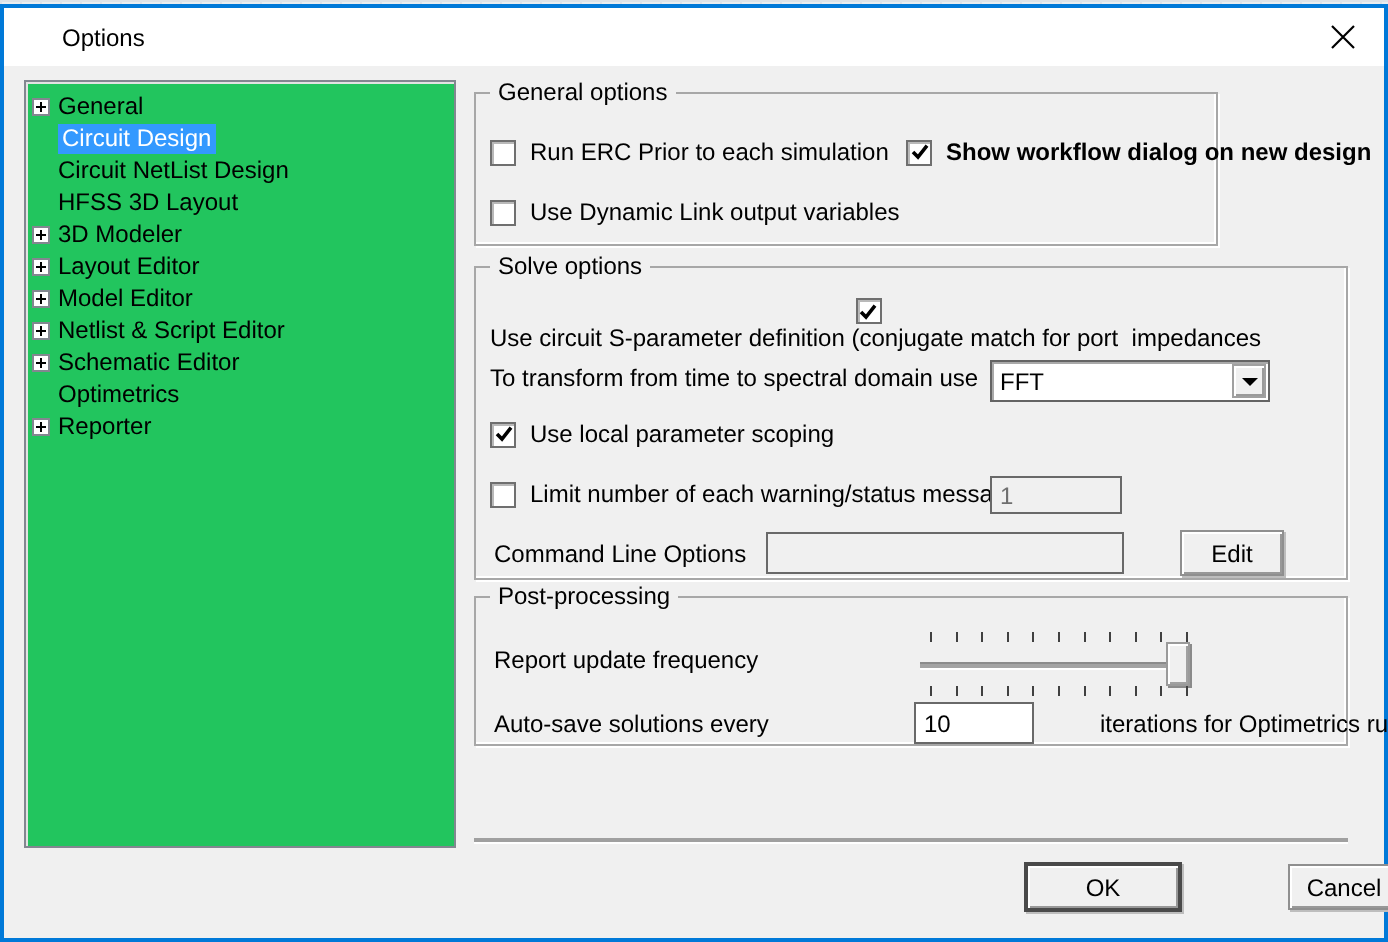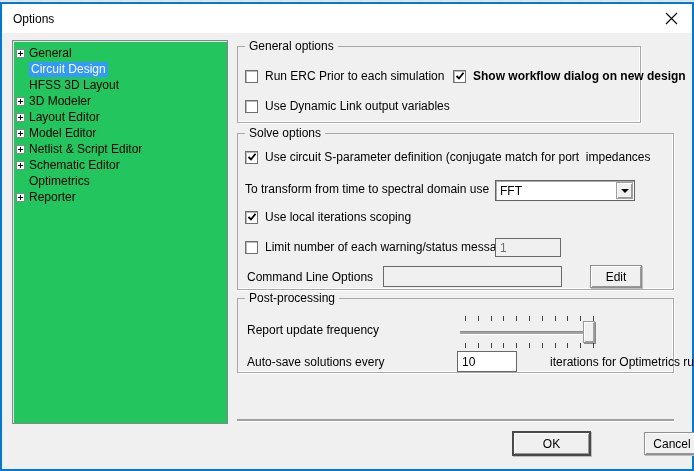--- a/index.html
+++ b/index.html
@@ -12,21 +12,21 @@
                      repeating-linear-gradient(to bottom, #dde2e7 0 1px, transparent 1px 10px);
   }
   .dialog {
     position:absolute; left:0; top:2px; width:694px; height:469px;
     border:2px solid #0079d8; background:#f0f0f0;
   }
   .titlebar {
     position:absolute; left:0; top:0; width:100%; height:29px;
     background:#fff; display:flex; align-items:center;
   }
-  .title { margin-left:11px; font-size:12px; }
+  .title { margin-left:29px; font-size:12px; }
   .close-btn {
     position:absolute; right:4px; top:0; width:34px; height:29px;
     display:flex; align-items:center; justify-content:center; cursor:pointer;
   }
   
   .tree {
     position:absolute; left:10px; top:36px; width:216px; height:384px;
     background:#22c55e; border:1px solid #828790; box-shadow:inset 1px 1px 0 #e3e3e3;
     padding-top:4px; overflow:hidden;
   }
@@ -127,20 +127,24 @@
     <div class="trow">
       <span class="plusbox"></span>
       <span class="tlabel">General</span>
     </div>
     <div class="trow selected">
       <span class="tree-spacer"></span>
       <span class="tlabel">Circuit Design</span>
     </div>
     <div class="trow">
       <span class="tree-spacer"></span>
+      <span class="tlabel">Circuit NetList Design</span>
+    </div>
+    <div class="trow">
+      <span class="tree-spacer"></span>
       <span class="tlabel">HFSS 3D Layout</span>
     </div>
     <div class="trow">
       <span class="plusbox"></span>
       <span class="tlabel">3D Modeler</span>
     </div>
     <div class="trow">
       <span class="plusbox"></span>
       <span class="tlabel">Layout Editor</span>
     </div>
@@ -159,21 +163,21 @@
     <div class="trow">
       <span class="tree-spacer"></span>
       <span class="tlabel">Optimetrics</span>
     </div>
     <div class="trow">
       <span class="plusbox"></span>
       <span class="tlabel">Reporter</span>
     </div>
   </div>
 
-  <div class="grp" style="left:235px; top:42px; width:404px; height:77px;">
+  <div class="grp" style="left:235px; top:42px; width:372px; height:77px;">
     <span class="grp-title">General options</span>
   </div>
   <div class="chk-row" style="left:243px; top:64px;">
     <span class="cb">
       
     </span>
     <span class="lbl">Run ERC Prior to each simulation</span>
   </div>
   <div class="chk-row" style="left:451px; top:64px;">
     <span class="cb checked">
@@ -186,42 +190,42 @@
   <div class="chk-row" style="left:243px; top:94px;">
     <span class="cb">
       
     </span>
     <span class="lbl">Use Dynamic Link output variables</span>
   </div>
 
   <div class="grp" style="left:235px; top:129px; width:437px; height:157px;">
     <span class="grp-title">Solve options</span>
   </div>
-  <div class="chk-row" style="left:243px; top:145px;">
+  <div class="chk-row" style="left:243px; top:145px;flex-direction:column;">
     <span class="cb checked">
       <svg width="10" height="10" viewBox="0 0 10 10">
           <path d="M1.5 5 L4 7.5 L8.5 1.8" stroke="#000" stroke-width="1.8" fill="none"></path>
         </svg>
     </span>
     <span class="lbl">Use circuit S-parameter definition (conjugate match for port  impedances</span>
   </div>
   <span class="slabel" style="left:243px; top:178px;">To transform from time to spectral domain use</span>
   <div class="combo">
     <span class="combo-value">FFT</span>
     <span class="combo-btn">
       <span class="arrow-down"></span>
     </span>
   </div>
   <div class="chk-row" style="left:243px; top:205px;">
     <span class="cb checked">
       <svg width="10" height="10" viewBox="0 0 10 10">
           <path d="M1.5 5 L4 7.5 L8.5 1.8" stroke="#000" stroke-width="1.8" fill="none"></path>
         </svg>
     </span>
-    <span class="lbl">Use local iterations scoping</span>
+    <span class="lbl">Use local parameter scoping</span>
   </div>
   <div class="chk-row" style="left:243px; top:235px;">
     <span class="cb">
       
     </span>
     <span class="lbl">Limit number of each warning/status message</span>
   </div>
   <input class="field" style="left: 493px; top: 234px; width: 66px; height: 19px;" disabled="" value="1">
   <span class="slabel" style="left:245px; top:266px;">Command Line Options</span>
   <input class="field disabled" style="left: 381px; top: 262px; width: 179px; height: 21px;" disabled="" value="">

